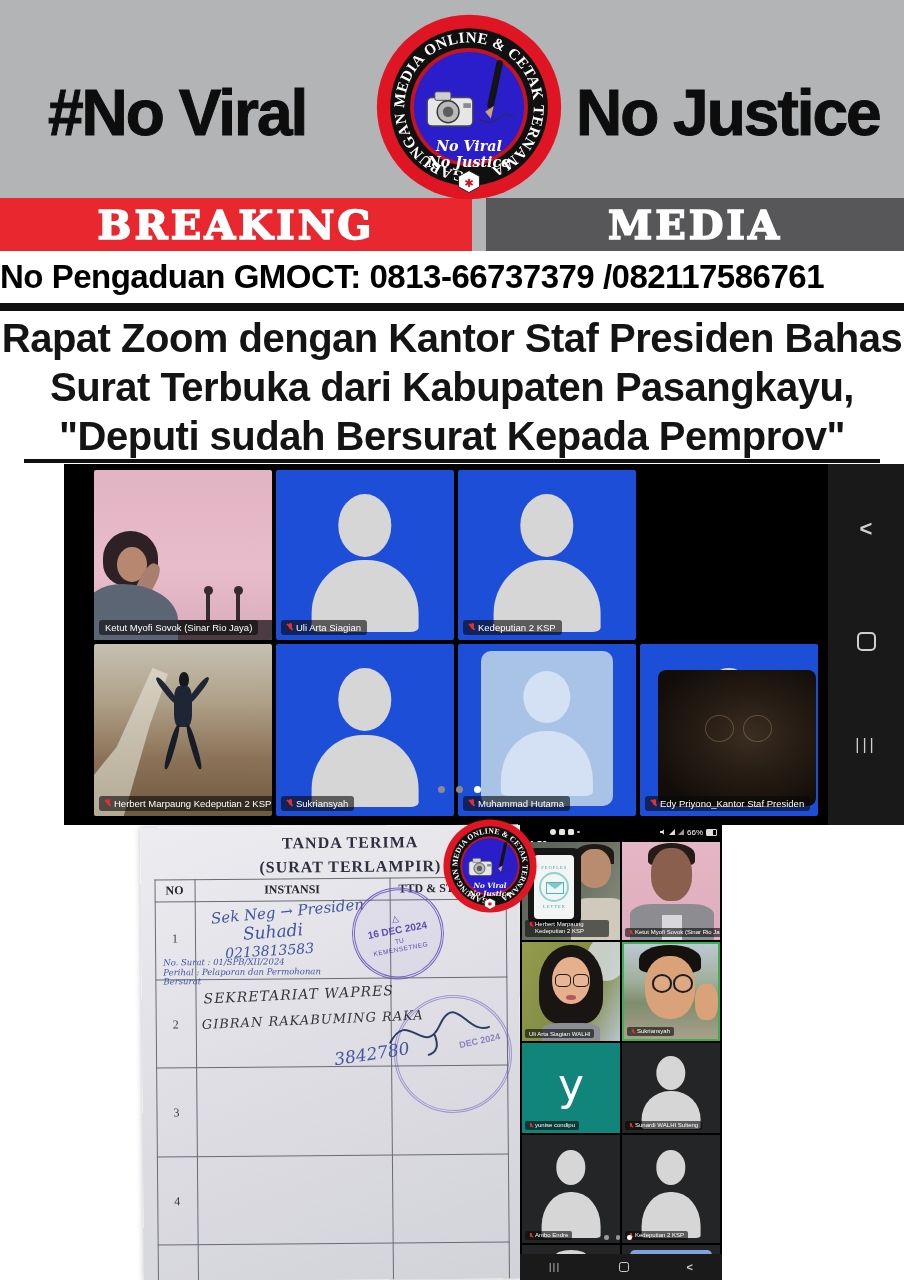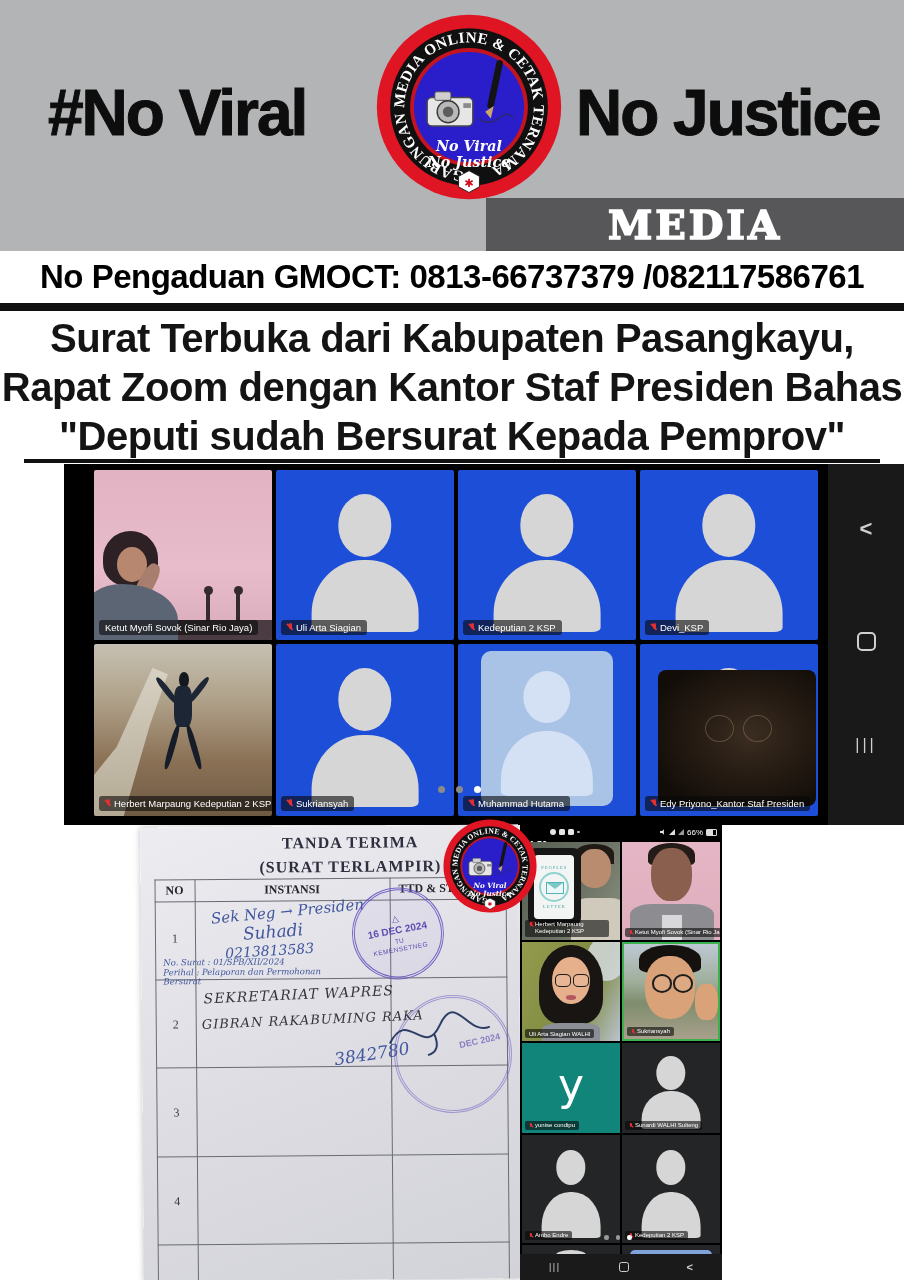--- a/index.html
+++ b/index.html
@@ -16,21 +16,21 @@
   .bar-text{font-family:"DejaVu Serif",serif;font-weight:bold;font-size:40px;color:#fff;
     letter-spacing:3px;-webkit-text-stroke:1.6px #fff;}
   .hdr-title{position:absolute;top:76px;font-size:64px;font-weight:800;color:#0d0d0d;
     letter-spacing:-2px;-webkit-text-stroke:1px #0d0d0d;}
   .hdr-title.left{left:48px;}
   .hdr-title.right{left:576px;}
   .logo-main{position:absolute;left:374px;top:12px;z-index:5;}
   .logo-mini{position:absolute;left:442px;top:818px;z-index:9;}
 
   .complaint-strip{position:absolute;left:0;top:251px;width:904px;height:52px;background:#fff;
-    display:flex;align-items:center;justify-content:center;border-radius:21px;}
+    display:flex;align-items:center;justify-content:flex-start;border-radius:21px;}
   .complaint-text{font-size:33px;font-weight:800;color:#000;letter-spacing:-0.5px;}
   .rule-thick{position:absolute;left:0;top:303px;width:904px;height:8px;background:#101010;}
   .headline{position:absolute;left:0;top:314px;width:904px;text-align:center;}
   .headline div{font-size:40px;font-weight:800;color:#141414;line-height:49px;letter-spacing:-0.5px;}
   .rule-thin{position:absolute;left:24px;top:459px;width:856px;height:4px;background:#101010;}
 
   
   .tablet{position:absolute;left:64px;top:464px;width:840px;height:361px;background:#000;overflow:hidden;}
   .tile{position:absolute;background:#1d4ed8;overflow:hidden;border-radius:2px;}
   .name-label{position:absolute;left:5px;bottom:5px;display:flex;align-items:center;gap:3px;
@@ -223,37 +223,40 @@
   </symbol>
 </svg>
 
 <div class="page">
 
   <div class="hdr-band"></div>
   <div class="hdr-title left">#No Viral</div>
   <div class="hdr-title right">No Justice</div>
 
   <div class="bars-row">
+    <div class="bar-breaking">
+      <span class="bar-text">BREAKING</span>
+    </div>
     <div class="bar-news">
       <span class="bar-text">MEDIA</span>
     </div>
   </div>
 
   <svg class="logo-main" width="190" height="190" viewBox="0 0 200 200">
     <use href="#gmoct-logo"></use>
   </svg>
 
   <div class="complaint-strip">
     <span class="complaint-text">No Pengaduan GMOCT: 0813-66737379 /082117586761</span>
   </div>
   <div class="rule-thick"></div>
 
   <div class="headline">
+    <div>Rapat Zoom dengan Kantor Staf Presiden Bahas</div>
     <div>Surat Terbuka dari Kabupaten Pasangkayu,</div>
-    <div>Rapat Zoom dengan Kantor Staf Presiden Bahas</div>
     <div>"Deputi sudah Bersurat Kepada Pemprov"</div>
   </div>
   <div class="rule-thin"></div>
 
   <div class="tablet">
 
     <div class="tile s-pink" style="left:30px;top:6px;width:178px;height:170px;">
       <div class="p1-bed"></div>
       <div class="p1-hair"></div>
       <div class="p1-face"></div>
@@ -275,27 +278,20 @@
     </div>
 
     <div class="tile" style="left:394px;top:6px;width:178px;height:170px;">
       <div class="avatar"></div>
       <div class="name-label">
         <span class="mic"></span>
         <span>Kedeputian 2 KSP</span>
       </div>
     </div>
 
-    <div class="tile" style="left:576px;top:6px;width:178px;height:170px;">
-      <div class="avatar"></div>
-      <div class="name-label">
-        <span class="mic"></span>
-        <span>Devi_KSP</span>
-      </div>
-    </div>
 
     <div class="tile s-wall" style="left:30px;top:180px;width:178px;height:172px;">
       <div class="wall-path"></div>
       <div class="fig">
         <div class="f-head"></div>
           <div class="f-torso"></div>
         <div class="f-arm l"></div>
           <div class="f-arm r"></div>
         <div class="f-leg l"></div>
           <div class="f-leg r"></div>

